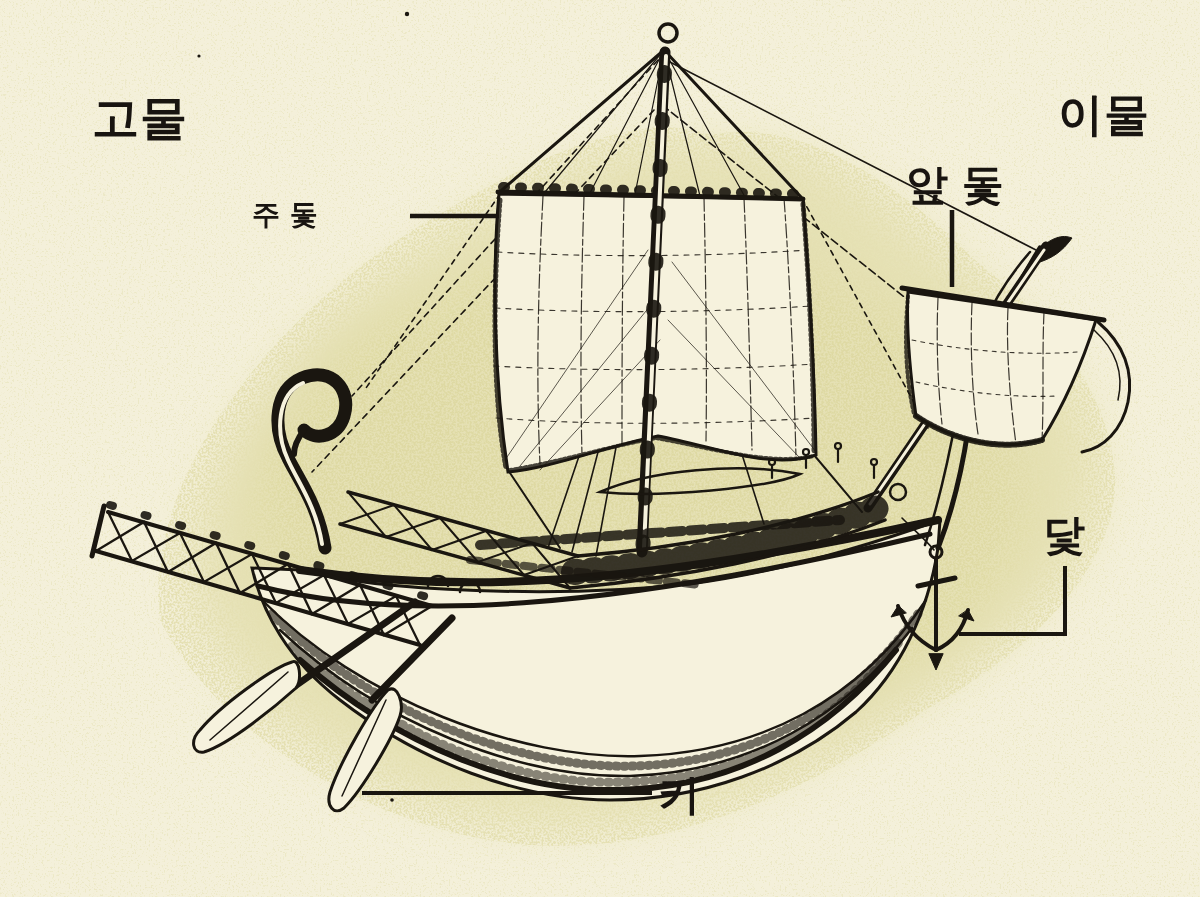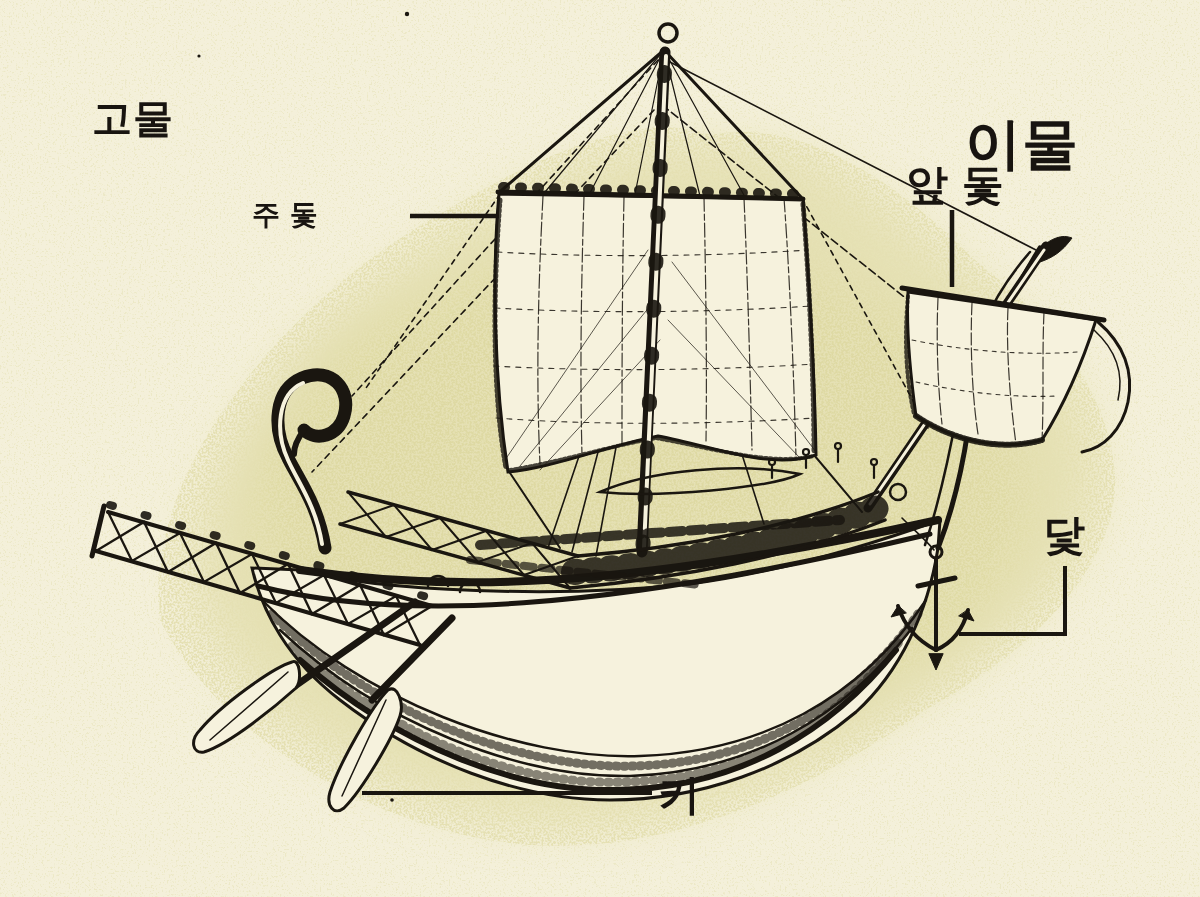--- a/index.html
+++ b/index.html
@@ -12,22 +12,22 @@
   }
   .stage svg{position:absolute;left:0;top:0;}
   .label{
     position:absolute;
     color:#181410;
     font-weight:700;
     line-height:1;
     white-space:nowrap;
     letter-spacing:1px;
   }
-  .lbl-stern   {left:92px;  top:98px;  font-size:40px;}
-  .lbl-bow     {left:965px;top:92px;  font-size:56px;margin-top:24px;}
+  .lbl-stern   {left:92px;  top:98px;  font-size:47px;font-family:Liberation Mono, monospace;}
+  .lbl-bow     {left:1058px;top:92px;  font-size:45px;}
   .lbl-mainsail{left:252px; top:201px; font-size:28px;}
   .lbl-foresail{left:906px; top:158px; font-size:42px;margin-top:6px;}
   .lbl-anchor  {left:1043px;top:514px; font-size:42px;}
   .lbl-rudder  {left:658px; top:774px; font-size:42px;}
 </style>
 </head>
 <body>
 
 <div class="stage">
 

